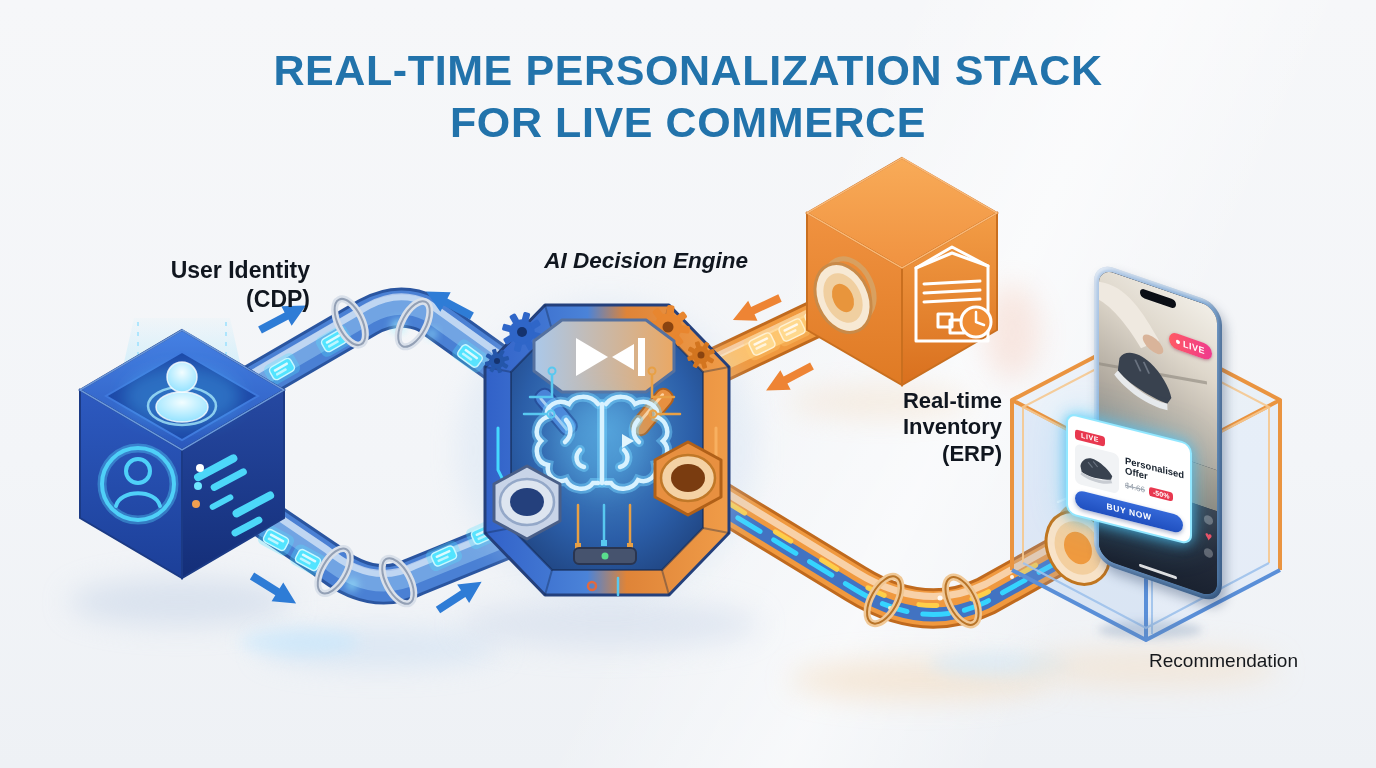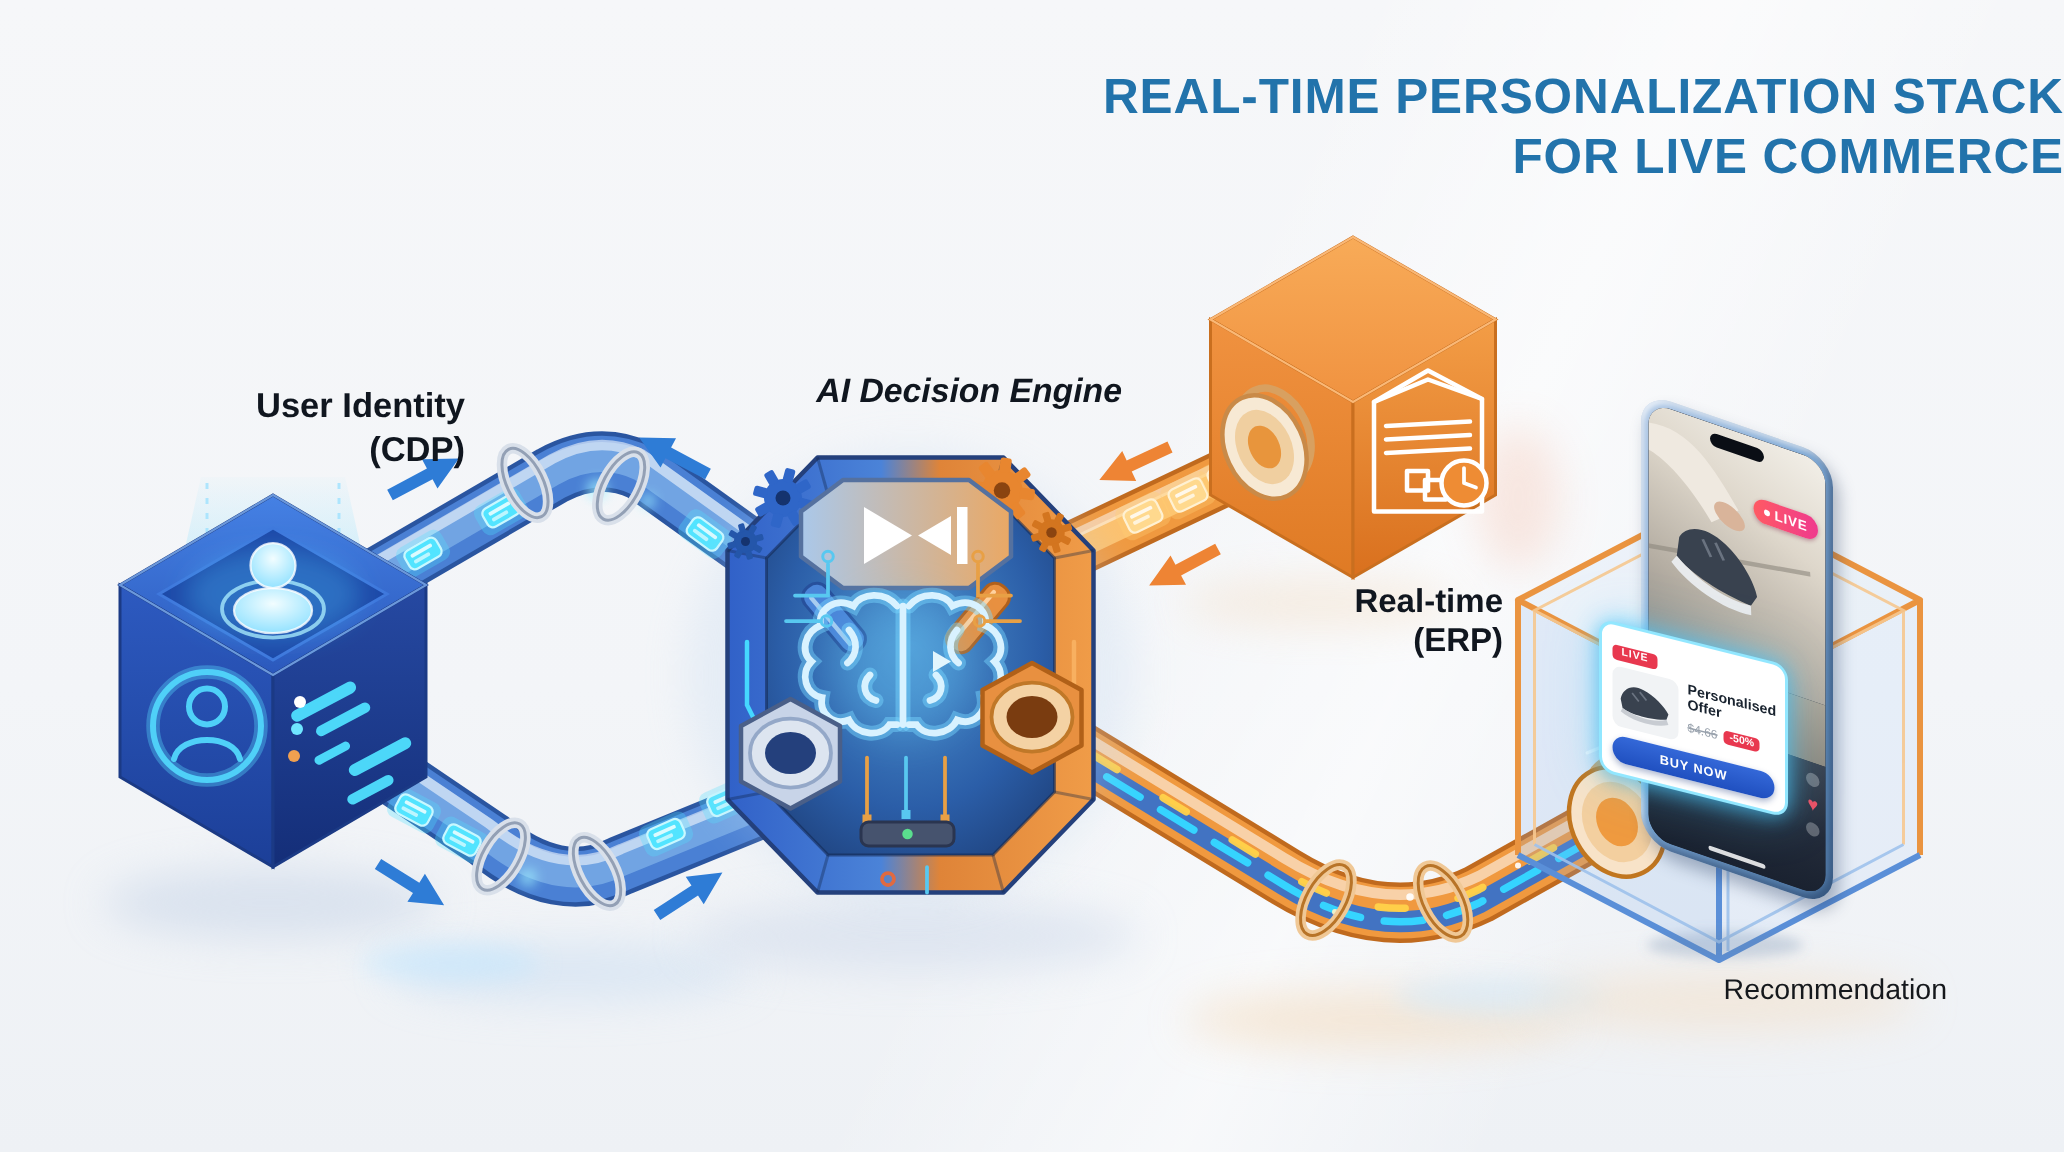--- a/index.html
+++ b/index.html
@@ -6,22 +6,22 @@
   .stage{
     position:relative;width:1376px;height:768px;overflow:hidden;
     background:
       linear-gradient(115deg, rgba(255,255,255,0) 52%, rgba(255,255,255,.55) 66%, rgba(255,255,255,0) 78%),
       linear-gradient(180deg,#f6f7f9 0%,#f3f5f8 60%,#eef1f5 100%);
     font-family:"Liberation Sans", sans-serif;
   }
   .stage > svg.art{position:absolute;left:0;top:0;z-index:1;}
 
   
-  .title{position:absolute;top:44px;left:0;width:100%;text-align:right;z-index:6;
-    color:#2273ab;font-weight:700;font-size:33px;line-height:1.22;letter-spacing:.6px;}
+  .title{position:absolute;top:44px;left:0;width:100%;text-align:center;z-index:6;
+    color:#2273ab;font-weight:700;font-size:43px;line-height:1.22;letter-spacing:.6px;}
   .node-label{position:absolute;z-index:6;text-align:right;color:#10161f;font-weight:700;}
   .lbl-user{left:60px;top:256px;width:250px;font-size:23px;line-height:1.26;}
   .lbl-ai{left:452px;top:247px;width:296px;}
   .lbl-ai .l1{font-size:22.5px;font-weight:700;line-height:1.2;font-style:italic;}
   .lbl-ai .l2{font-size:16.5px;font-weight:400;color:#1d2530;margin-top:4px;}
   .lbl-inv{left:822px;top:388px;width:180px;font-size:22px;line-height:1.2;}
   .lbl-rec{left:1018px;top:648px;width:280px;font-size:19px;font-weight:400;color:#15181c;line-height:1.32;}
 
   
   .phone{position:absolute;left:1094px;top:261px;width:118px;height:290px;z-index:3;
@@ -524,20 +524,21 @@
   <div>User Identity</div>
   <div>(CDP)</div>
 </div>
 
 <div class="node-label lbl-ai">
   <div class="l1">AI Decision Engine</div>
 </div>
 
 <div class="node-label lbl-inv">
   <div>Real-time</div>
+  <div>Inventory</div>
   <div>(ERP)</div>
 </div>
 
 <div class="node-label lbl-rec">
   <div>Recommendation</div>
 </div>
 
 </div>
 
 </body></html>

